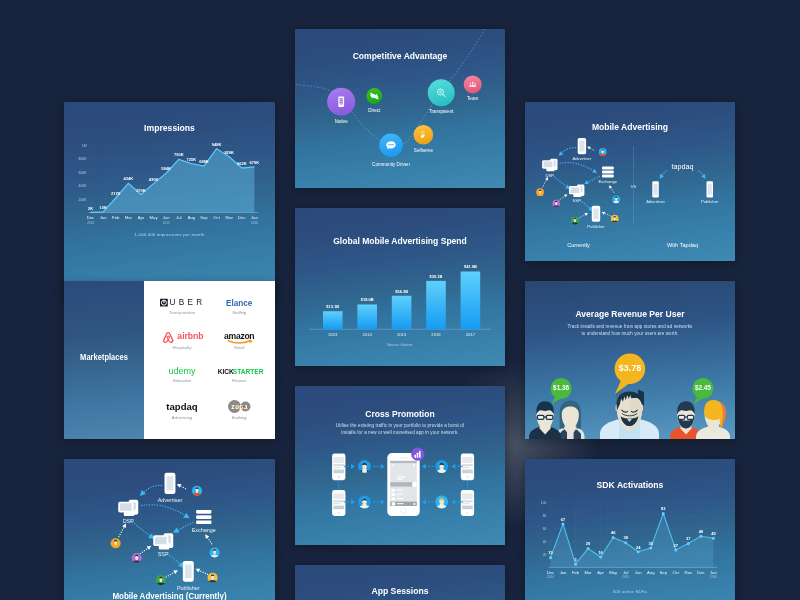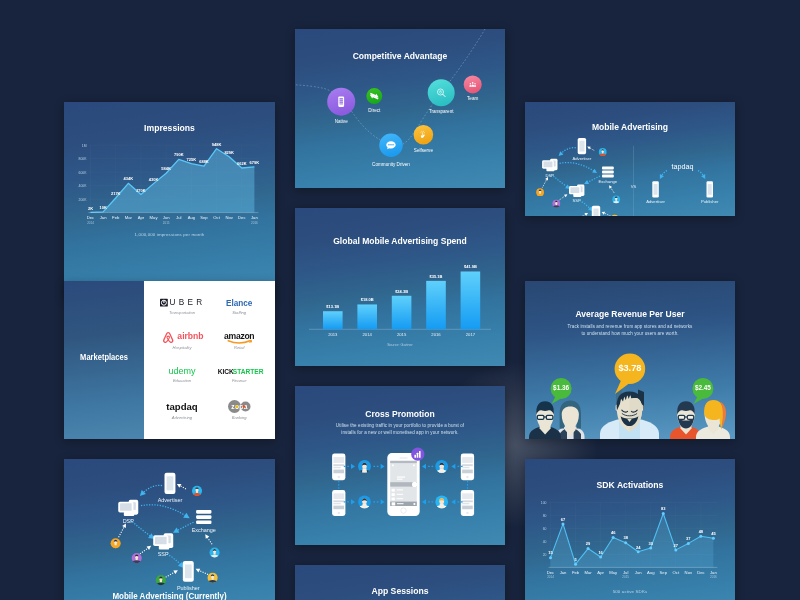--- a/index.html
+++ b/index.html
@@ -609,21 +609,21 @@
         </g>
     </svg>
     <div class="ttl" style="top:22px;font-size:9.5px">Cross Promotion</div>
     <div class="sub" style="top:36.5px;font-size:4.5px;color:#cfe0ee;letter-spacing:.1px">Utilise the existing traffic in your portfolio to provide a burst of</div>
     <div class="sub" style="top:44px;font-size:4.5px;color:#cfe0ee;letter-spacing:.1px">installs for a new or well monetised app in your network.</div>
   </div>
   <div class="card" id="s-appses" style="left:295px;top:565px;width:210px;height:158px">
     <div class="ttl" style="top:20px;font-size:9.6px">App Sessions</div>
   </div>
 
-  <div class="card" id="s-madv" style="left:525px;top:102px;width:210px;height:114px">
+  <div class="card" id="s-madv" style="left:525px;top:102px;width:210px;height:159px">
     <div class="ttl" style="top:19px;font-size:9.5px">Mobile Advertising</div>
     <svg width="210" height="159" viewBox="0 0 210 159">
       <g>
           <g>
     <path d="M50.8,45.9 Q43,44.5 35.4,52.2" fill="none" stroke="#3fb4f0" stroke-width="1.25" stroke-dasharray="1.25 1.44" stroke-linecap="butt"></path>
     <path d="M-1.9800000000000002,-2.2880000000000003 L2.4200000000000004,0 L-1.9800000000000002,2.2880000000000003 Z" fill="#3fb4f0" transform="translate(35.4,52.2) rotate(134.6)"></path>
   </g>
           <g>
     <path d="M34.6,61.3 Q52,58 70,69.7" fill="none" stroke="#3fb4f0" stroke-width="1.25" stroke-dasharray="1.25 1.44" stroke-linecap="butt"></path>
     <path d="M-1.9800000000000002,-2.2880000000000003 L2.4200000000000004,0 L-1.9800000000000002,2.2880000000000003 Z" fill="#3fb4f0" transform="translate(70,69.7) rotate(33.0)"></path>

